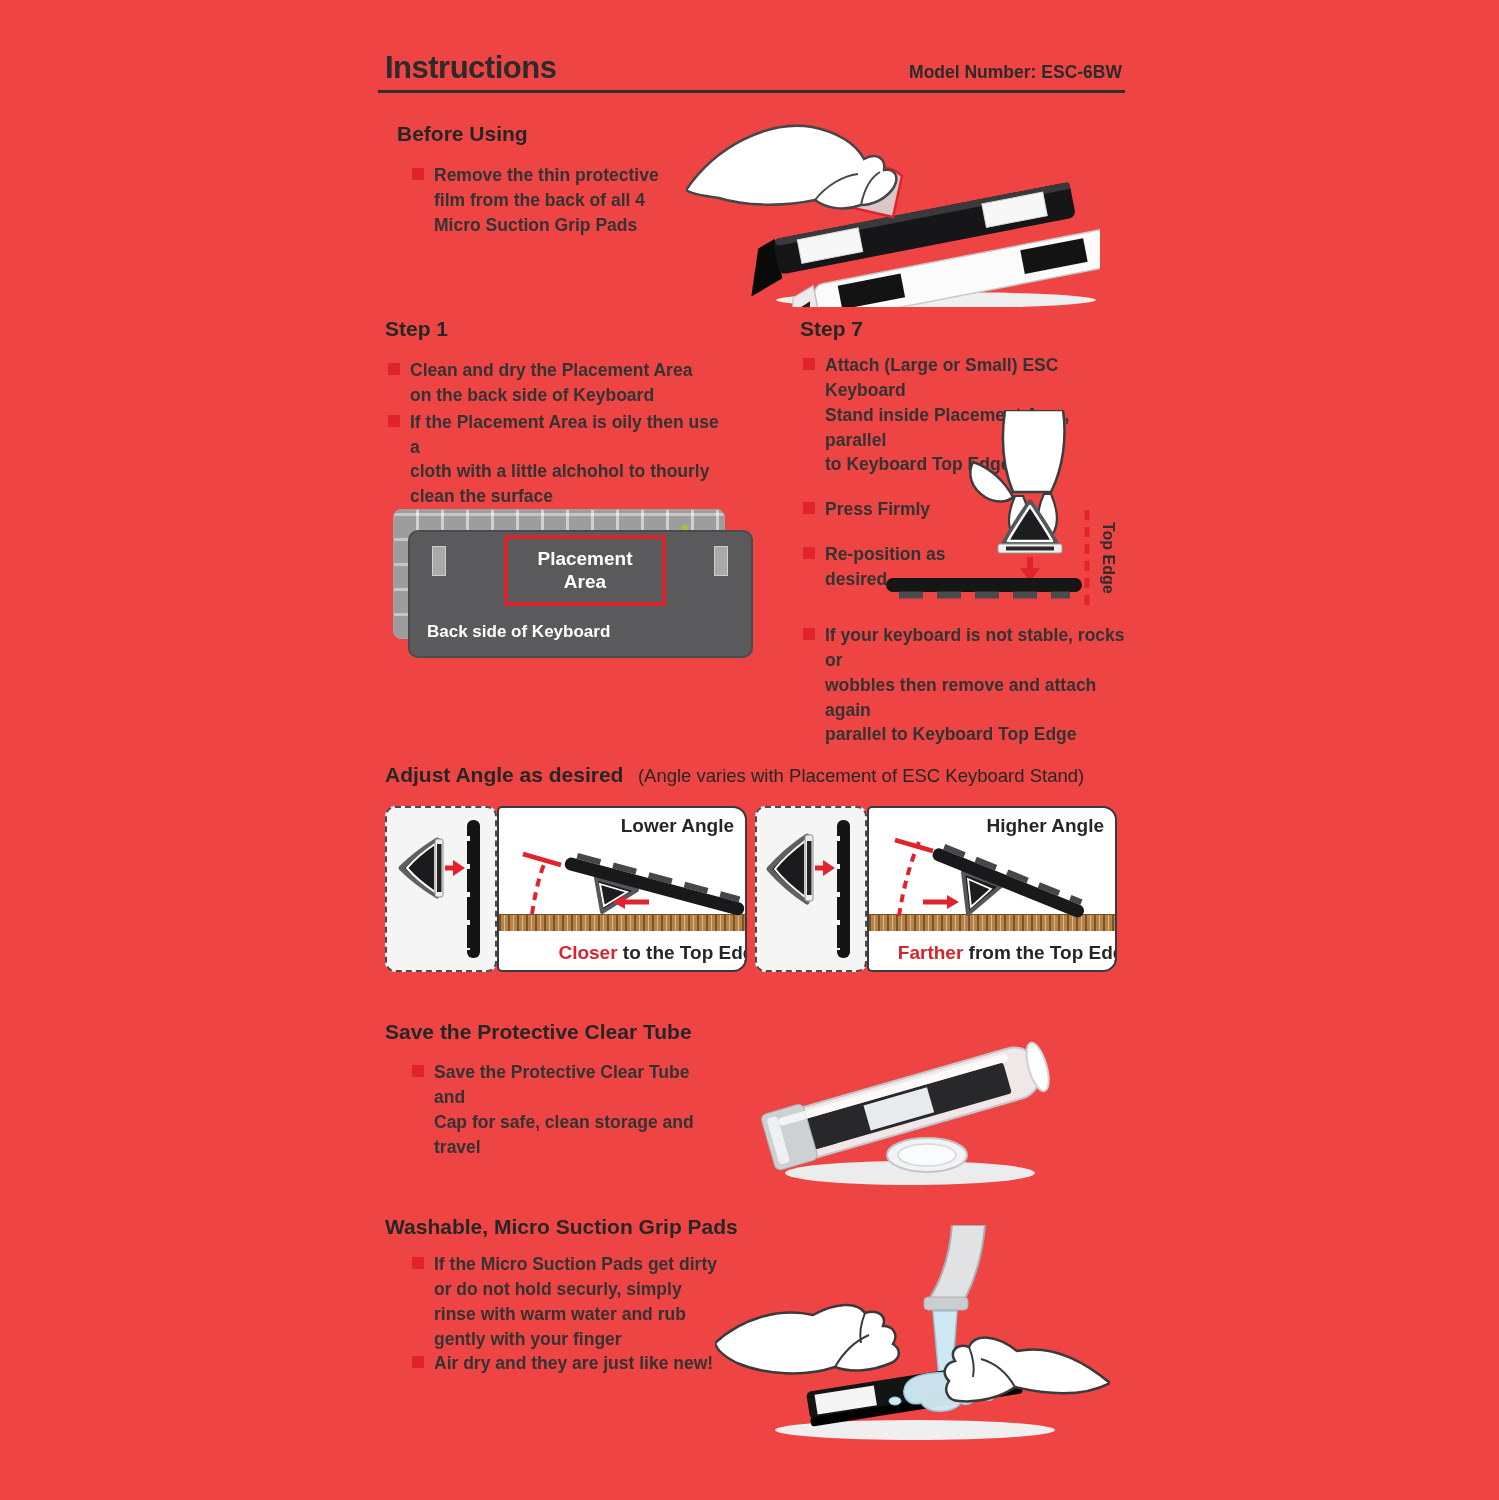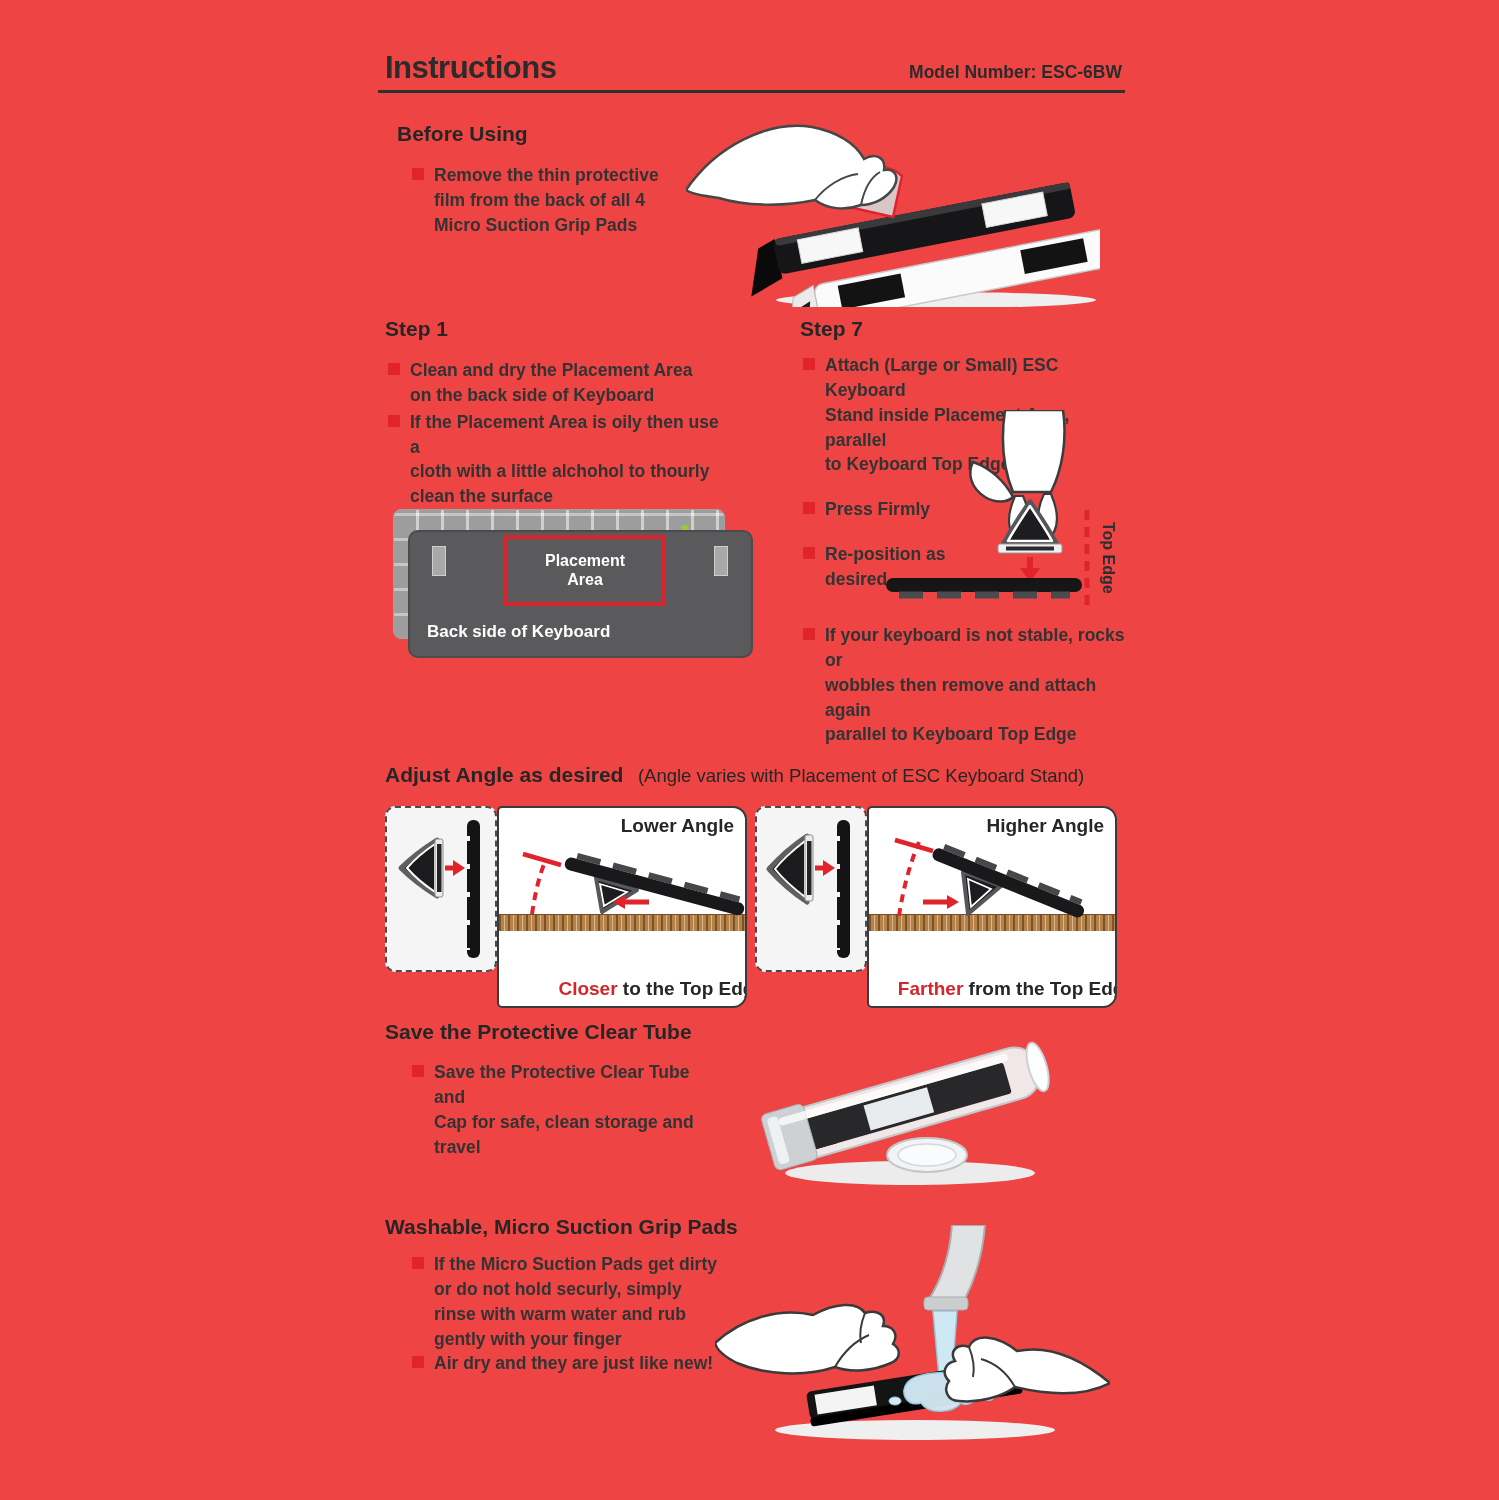--- a/index.html
+++ b/index.html
@@ -25,29 +25,29 @@
   
   .kbd-back{position:absolute;left:5px;top:7px;width:330px;height:128px;border-radius:8px;
     background-color:#b2b2b2;border:1px solid #a2a2a2;
     background-image:repeating-linear-gradient(90deg, rgba(0,0,0,0.07) 0 22px, rgba(255,255,255,0.45) 22px 25px),
                      repeating-linear-gradient(0deg, rgba(0,0,0,0.05) 0 22px, rgba(255,255,255,0.45) 22px 25px);}
   .kbd-led{position:absolute;left:293px;top:23px;width:8px;height:5px;border-radius:50%;background:#97c93d;}
   .kbd-front{position:absolute;left:20px;top:28px;width:345px;height:128px;border-radius:10px;
     background:#5a5a5c;border:2px solid #4b4b4d;box-sizing:border-box;}
   .pa-box{position:absolute;left:94px;top:3px;width:154px;height:63px;border:4px solid #d6252c;
     box-sizing:content-box;display:flex;align-items:center;justify-content:center;}
-  .pa-txt{color:#ffffff;font-size:16px;font-weight:700;line-height:1.18;text-align:center;white-space:pre-line;}
+  .pa-txt{color:#ffffff;font-size:19px;font-weight:700;line-height:1.18;text-align:center;white-space:pre-line;}
   .kbd-foot{position:absolute;width:12px;height:28px;background:#a9a9a9;border:1px solid #cfcfcf;top:14px;}
   .kbd-backside{position:absolute;left:17px;top:90px;color:#fff;font-size:17px;font-weight:700;}
 
   
   .panel{display:flex;width:362px;height:166px;}
   .panel-left{width:112px;height:166px;border:2px dashed #4a4a4a;border-radius:10px;background:#f5f5f5;
     box-sizing:border-box;position:relative;}
-  .panel-right{width:250px;height:202px;border:2px solid #3a3a3a;border-radius:5px 14px 14px 5px;margin-left:0px;
+  .panel-right{width:250px;height:166px;border:2px solid #3a3a3a;border-radius:5px 14px 14px 5px;margin-left:0px;
     box-sizing:border-box;position:relative;background:#fff;overflow:hidden;}
   .angle-title{position:absolute;top:7px;right:11px;font-size:19px;font-weight:700;color:#262626;}
   .wood{position:absolute;left:0;right:0;top:106px;height:16px;background:#b5824a;border-top:1px solid #7a4c20;
     background-image:repeating-linear-gradient(90deg, rgba(96,55,18,0.65) 0 2px, rgba(0,0,0,0) 2px 5px,
       rgba(255,235,205,0.5) 5px 6px, rgba(0,0,0,0) 6px 9px);}
   .caption{position:absolute;bottom:6px;left:0;width:100%;text-align:right;font-size:19px;font-weight:700;color:#262626;padding-left:20px;}
   .cap-hl{color:#d6252c;}
   .psvg{position:absolute;left:0;top:0;}
 </style>
 </head>

